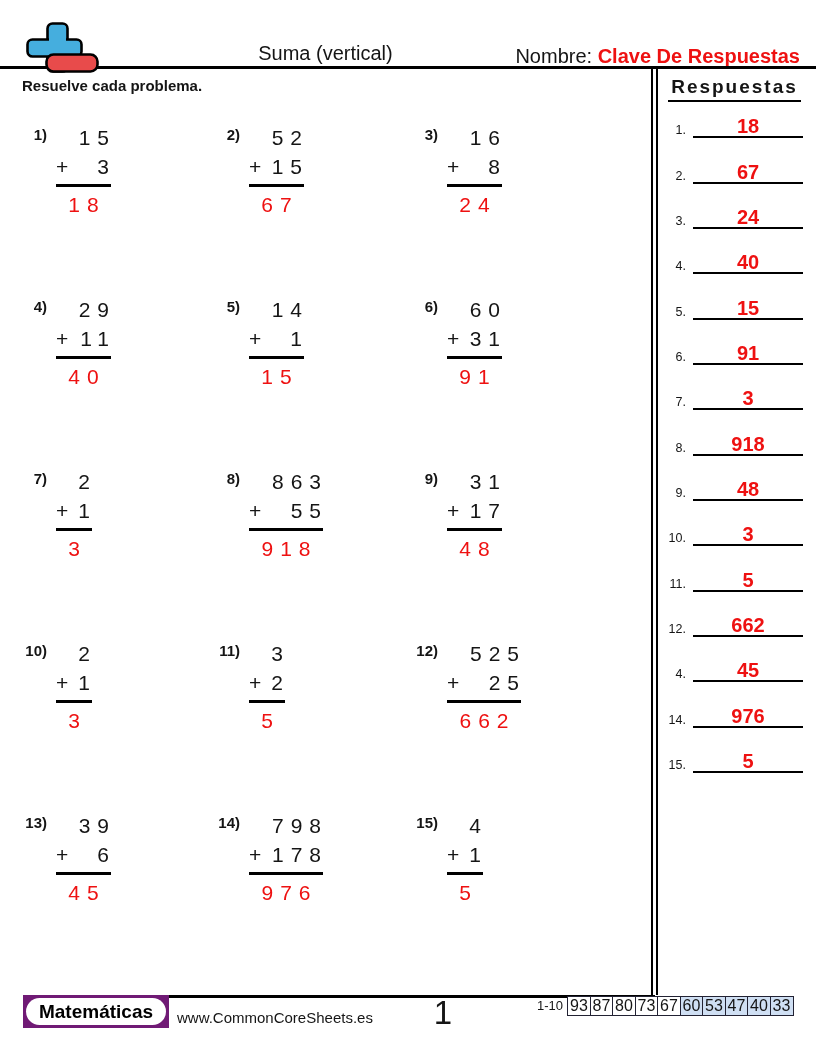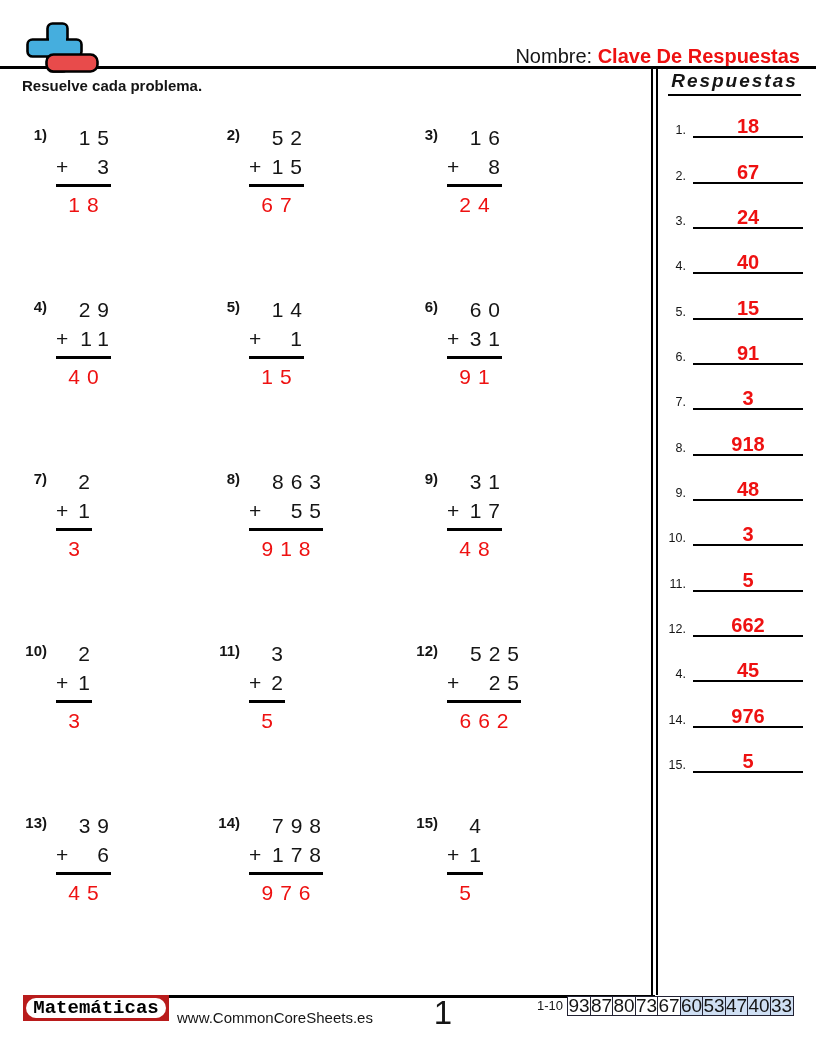--- a/index.html
+++ b/index.html
@@ -28,60 +28,61 @@
   .digits { letter-spacing:7px; margin-right:-7px; }
   .op1 { text-align:right; padding-right:2px; }
   .op2row { display:flex; justify-content:space-between; align-items:baseline;
             border-bottom:3px solid #000; padding:0 2px 3px 0; }
   .ans { text-align:center; color:var(--red); padding-top:3px; }
 
   
   .sidebar { position:absolute; left:651px; top:67px; width:165px; height:928px;
              border-left:2px solid #000; box-sizing:border-box; }
   .sidebar::before { content:""; position:absolute; left:3px; top:0; bottom:0; width:2px; background:#000; }
-  .resp-title-wrap { text-align:center; margin-top:3px;font-style:italic; }
+  .resp-title-wrap { text-align:center; margin-top:9px; }
   .resp-title { display:inline-block; font-weight:bold; font-size:19px; letter-spacing:2px;
                 border-bottom:2.5px solid #000; padding:0 3px 2px; }
   .ans-rows { position:absolute; top:26px; left:7px; right:13px; }
   .ans-row { height:45.35px; display:flex; align-items:flex-end; }
   .ans-num { width:26px; flex:none; text-align:right; font-size:12.5px; padding-bottom:1px; }
   .ans-line { flex:1; margin-left:7px; border-bottom:2px solid #000; text-align:center; }
   .ans-val { color:var(--red); font-weight:bold; font-size:20px; line-height:22px;
              display:inline-block; transform:translateY(1px); }
 
   
   .footer-line { position:absolute; left:23px; top:995px; width:632px; height:3px; background:#000; }
-  .brand-box { position:absolute; left:23px; top:995px; width:146px; height:26px; background:#b91c1c;font-family:Liberation Mono, monospace; }
+  .brand-box { position:absolute; left:23px; top:995px; width:146px; height:33px; background:#701a75; }
   .brand-pill { position:absolute; left:3px; top:3px; right:3px; bottom:3px; background:#fff;
                 border-radius:17px; display:flex; align-items:center; justify-content:center;
                 font-weight:bold; font-size:19px; color:#000; }
   .site { position:absolute; left:177px; top:1009px; font-size:15px; }
   .page-num { position:absolute; left:408px; top:994px; width:70px; text-align:center; font-size:33px; }
   .score { position:absolute; left:512px; top:996px; }
   .score-row { display:flex; }
   .score-row + .score-row { margin-top:-1.5px; }
   .score-label { width:51px; flex:none; text-align:right; padding-right:4px; font-size:13px; line-height:20px; }
   .score-cell { width:24px; height:20px; box-sizing:border-box; border:1.5px solid #223;
                 margin-left:-1.5px; display:flex; align-items:center; justify-content:center;
-                font-size:19px; background:#fff; }
+                font-size:16px; background:#fff; }
   .score-label + .score-cell { margin-left:0; }
   .score-cell.hl { background:var(--cell-blue); }
 </style>
 </head>
 <body>
 
 <div class="page" style="--red: #ee1111; --logo-blue: #45aede; --logo-red: #e84b4b; --cell-blue: #cfdff3;">
 
   <svg class="logo" width="74" height="52" viewBox="0 0 74 52">
     <rect x="21.5" y="1.5" width="20" height="48" rx="5" fill="var(--logo-blue)" stroke="#000" stroke-width="2.6"></rect>
     <rect x="1.5" y="17.5" width="54" height="17" rx="5" fill="var(--logo-blue)" stroke="#000" stroke-width="2.6"></rect>
     <rect x="23" y="3" width="17" height="45" rx="4" fill="var(--logo-blue)"></rect>
     <rect x="3" y="19" width="51" height="14" rx="4" fill="var(--logo-blue)"></rect>
     <rect x="20.5" y="32.5" width="51" height="17" rx="7" fill="var(--logo-red)" stroke="#000" stroke-width="2.6"></rect>
   </svg>
+  <div class="title">Suma (vertical)</div>
   <div class="namebox">
     <span>Nombre:</span>
     <span class="name-value">Clave De Respuestas</span>
   </div>
   <div class="header-line"></div>
 
   <div class="instruction">Resuelve cada problema.</div>
 
   <div class="grid" id="problems-grid">
       <div class="problem">

